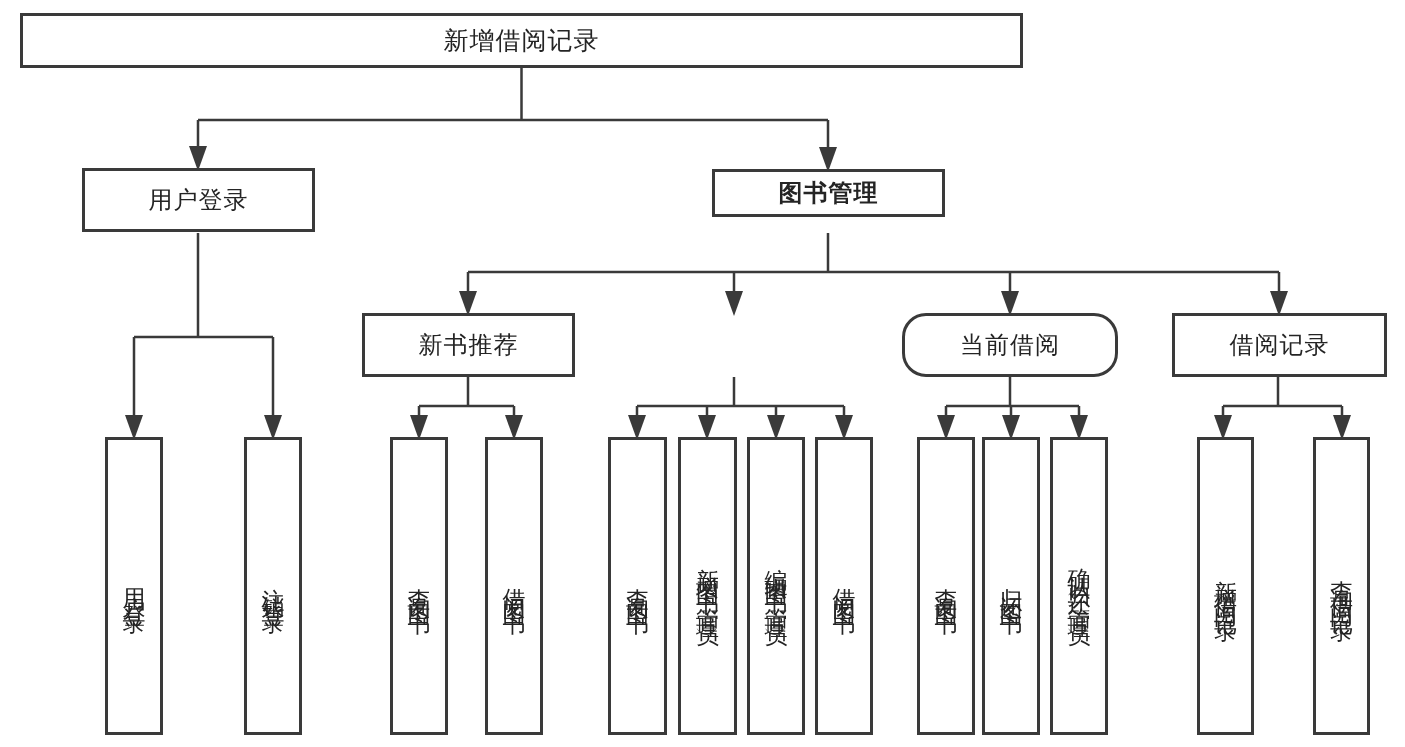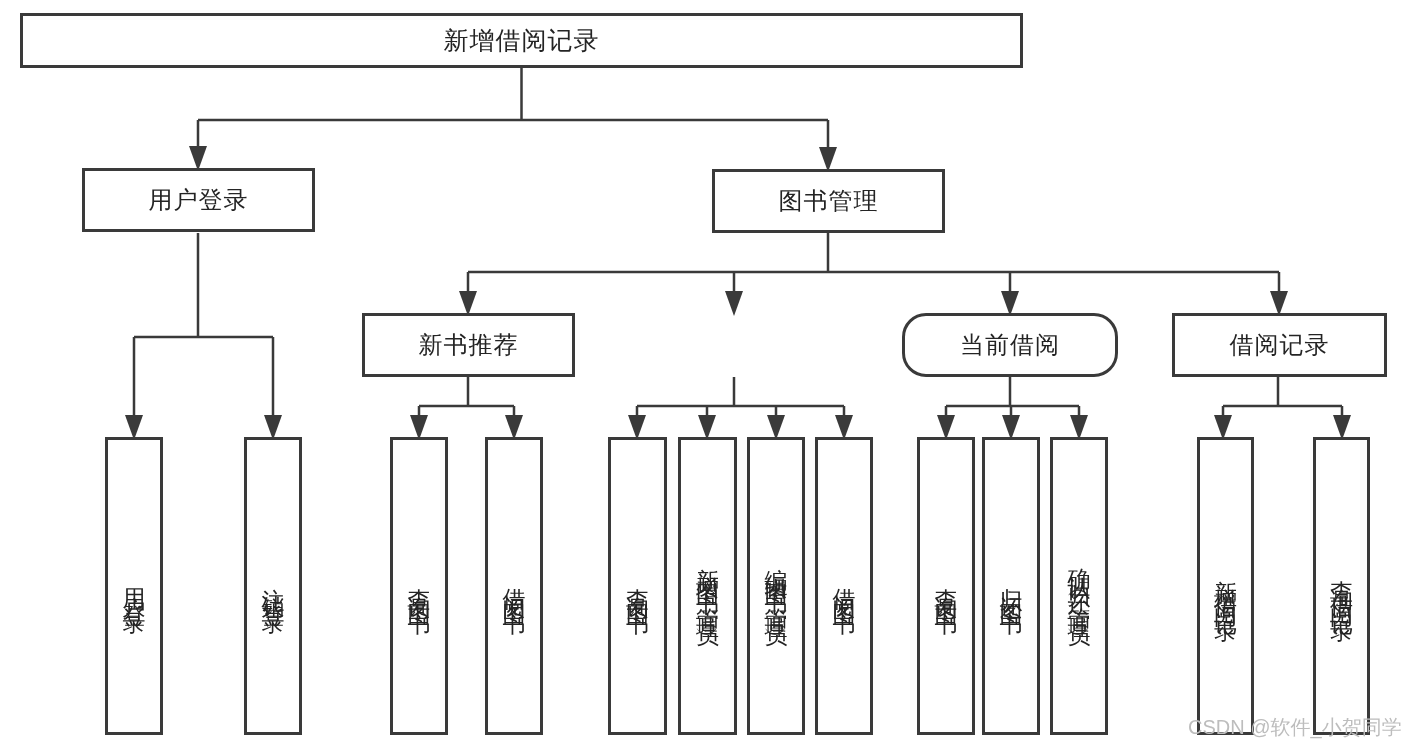--- a/index.html
+++ b/index.html
@@ -99,21 +99,21 @@
     </g>
   </svg>
 
   <div class="hbox root" style="left:20px;top:13px;width:1003px;height:55px;">
     <span>新增借阅记录</span>
   </div>
 
   <div class="hbox" style="left:82px;top:168px;width:233px;height:64px;">
     <span>用户登录</span>
   </div>
-  <div class="hbox" style="left:712px;top:169px;width:233px;height:64px;">
+  <div class="hbox" style="left:712px;top:169px;width:233px;height:48px;font-weight:bold;">
     <span>图书管理</span>
   </div>
 
   <div class="hbox" style="left:362px;top:313px;width:213px;height:64px;align-items:center;">
     <span>新书推荐</span>
   </div>
   <div class="hbox" style="left:902px;top:313px;width:216px;height:64px;border-radius:24px;">
     <span>当前借阅</span>
   </div>
   <div class="hbox" style="left:1172px;top:313px;width:215px;height:64px;">
@@ -157,15 +157,14 @@
     <span class="vtext">确认归还（管理员）</span>
   </div>
 
   <div class="vbox" style="left:1197px;top:437px;width:57px;height:298px;">
     <span class="vtext">新增借阅记录</span>
   </div>
   <div class="vbox" style="left:1313px;top:437px;width:57px;height:298px;">
     <span class="vtext">查询借阅记录</span>
   </div>
 
-  <div class="watermark">CSDN @软件_小贺同学</div>
 
 </div>
 
 </body></html>

